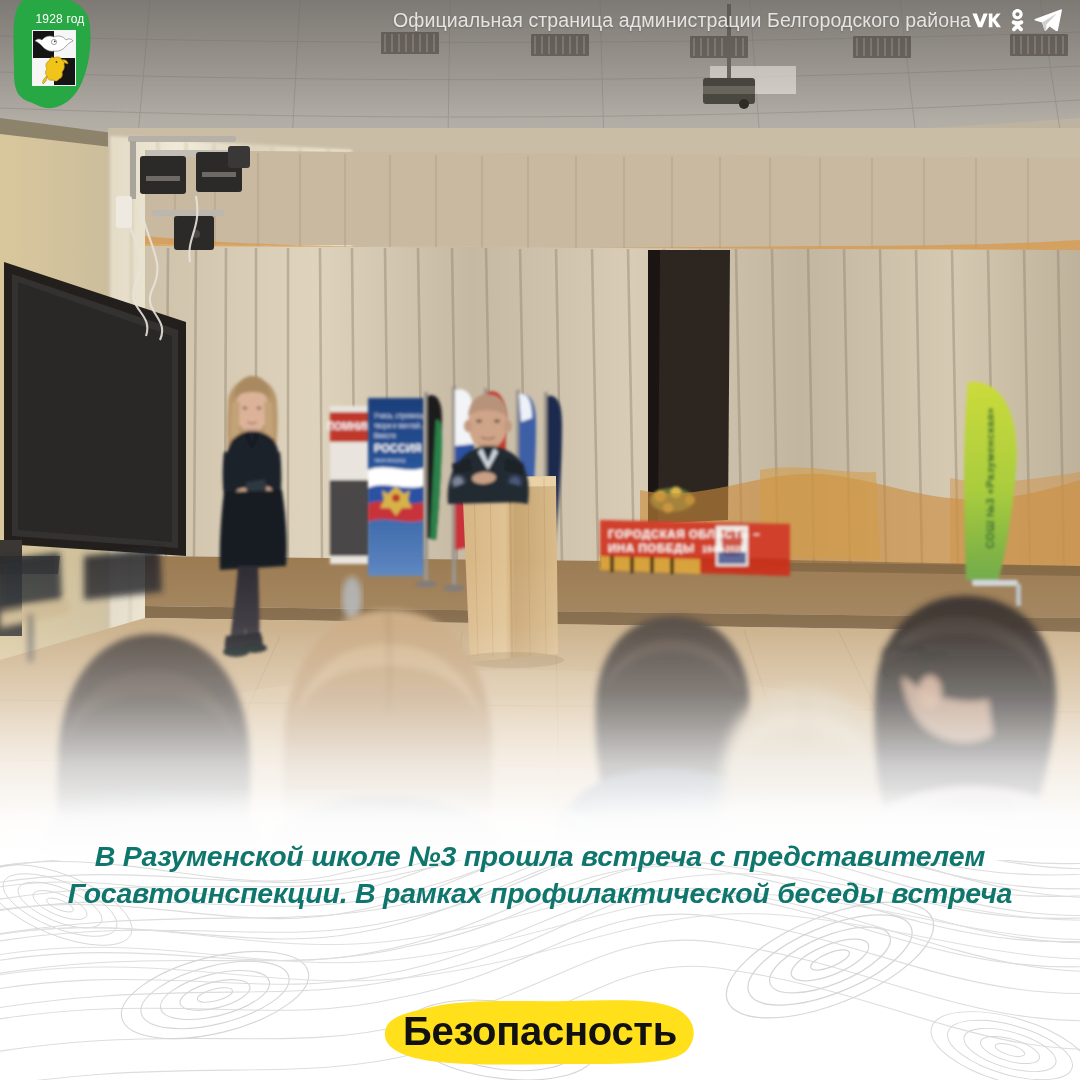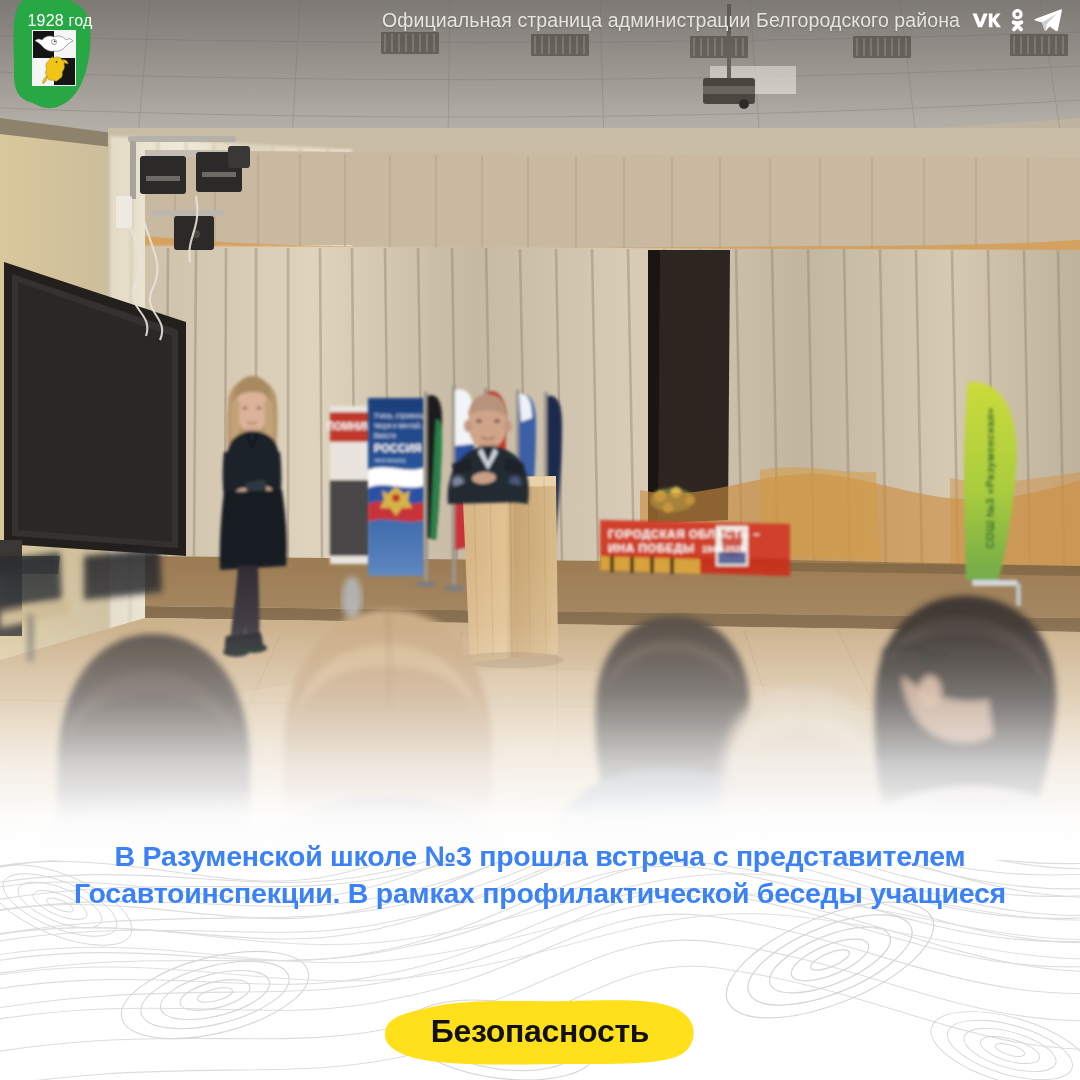--- a/index.html
+++ b/index.html
@@ -61,21 +61,20 @@
     z-index:3; pointer-events:none;
   }
 
   
   .header {
     position:absolute;
     top:8px; right:18px;
     z-index:10;
     display:flex;
     align-items:center;
-    gap:11px;
   }
   .header-title {
     font-size:19.5px;
     color:#e6e4e2;
     letter-spacing:.1px;
     white-space:nowrap;
     text-shadow:0 1px 2px rgba(0,0,0,.22);
   }
   .social-icons { display:flex; align-items:center; gap:8px; }
   .social-icons svg { display:block; }
@@ -85,21 +84,21 @@
     position:absolute;
     left:8px; top:-4px;
     width:92px; height:118px;
     z-index:11;
   }
   .logo-badge svg { display:block; }
   .logo-year {
     position:absolute;
     top:16px; left:16px; right:4px;
     text-align:center;
-    font-size:16px;
+    font-size:12px;
     color:#ffffff;
     letter-spacing:.2px;
   }
   .coat {
     position:absolute;
     left:24px; top:34px;
     width:44px; height:56px;
   }
 
   
@@ -109,23 +108,24 @@
     top:838px;
     z-index:12;
     text-align:center;
     padding:0 10px;
   }
   .caption-line {
     font-family:"Liberation Sans", sans-serif;
     font-weight:bold;
     font-size:28.5px;
     line-height:37px;
-    color:#3b82f6;
+    color:#0f766e;
     letter-spacing:-0.25px;
     white-space:nowrap;
+    font-style:italic;
   }
 
   
   .tag-wrap {
     position:absolute;
     left:0; right:0;
     top:996px;
     z-index:12;
     display:flex;
     justify-content:center;
@@ -134,21 +134,21 @@
   }
   .tag-blob { position:relative; width:318px; height:72px; }
   .tag-blob svg { position:absolute; inset:0; display:block; }
   .tag-label {
     position:absolute;
     inset:0;
     display:flex;
     align-items:center;
     justify-content:center;
     font-weight:bold;
-    font-size:32px;
+    font-size:40px;
     color:#111111;
     letter-spacing:-0.3px;
     padding-bottom:2px;
   }
 </style>
 </head>
 <body>
 
 <div class="card">
 
@@ -750,21 +750,21 @@
         <path d="M22,28 C25,26 29,27 30,30 C32,30 33,32 32,34 C33,37 32,40 30,42 C31,45 30,48 27,49 C26,51 23,52 21,50 C18,51 15,49 15,46 C13,44 13,41 15,39 C13,36 14,32 17,31 C18,28 20,26 22,28 Z"></path>
         <path d="M30,30 C33,29 36,31 36,34 L33,33 Z"></path>
         <path d="M15,46 C12,48 10,51 11,54 L14,51 Z"></path>
       </g>
       <circle cx="24.5" cy="32" r=".9" fill="#5a4405"></circle>
     </svg>
   </div>
 
   <div class="caption">
     <div class="caption-line">В Разуменской школе №3 прошла встреча с представителем</div>
-    <div class="caption-line">Госавтоинспекции. В рамках профилактической беседы учащиеся</div>
+    <div class="caption-line">Госавтоинспекции. В рамках профилактической беседы встреча</div>
   </div>
 
   <div class="tag-wrap">
     <div class="tag-blob">
       <svg viewBox="0 0 318 72" xmlns="http://www.w3.org/2000/svg">
         <path d="M46,12 C86,2 140,6 186,5 C232,4 272,2 294,12 C314,21 318,40 306,54 C294,68 250,68 198,68 C146,68 96,70 58,66 C22,62 2,52 4,36 C6,22 20,18 46,12 Z" fill="#FFE01B"></path>
       </svg>
       <span class="tag-label">Безопасность</span>
     </div>
   </div>

